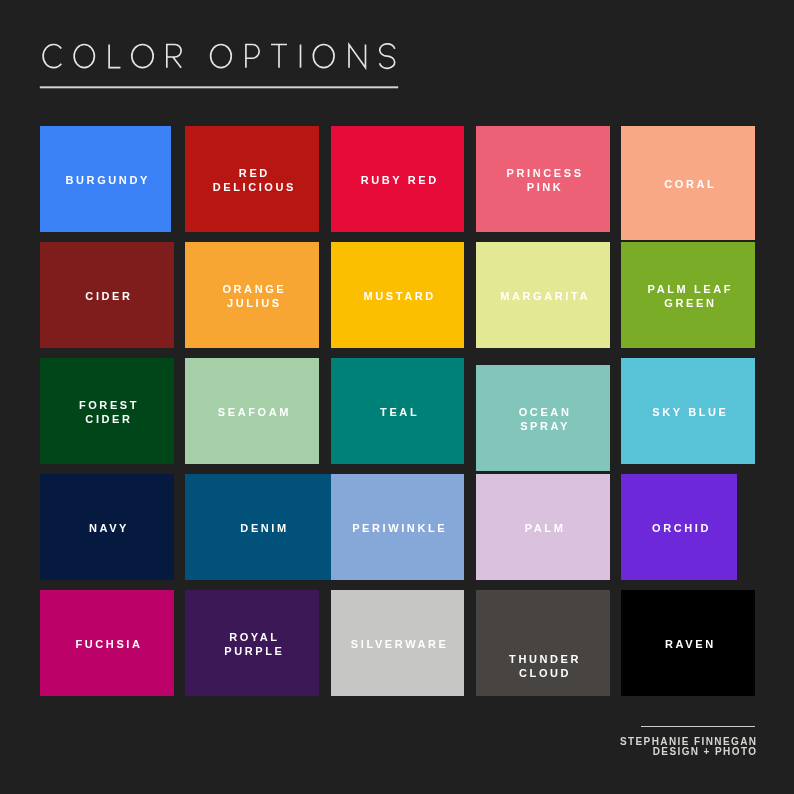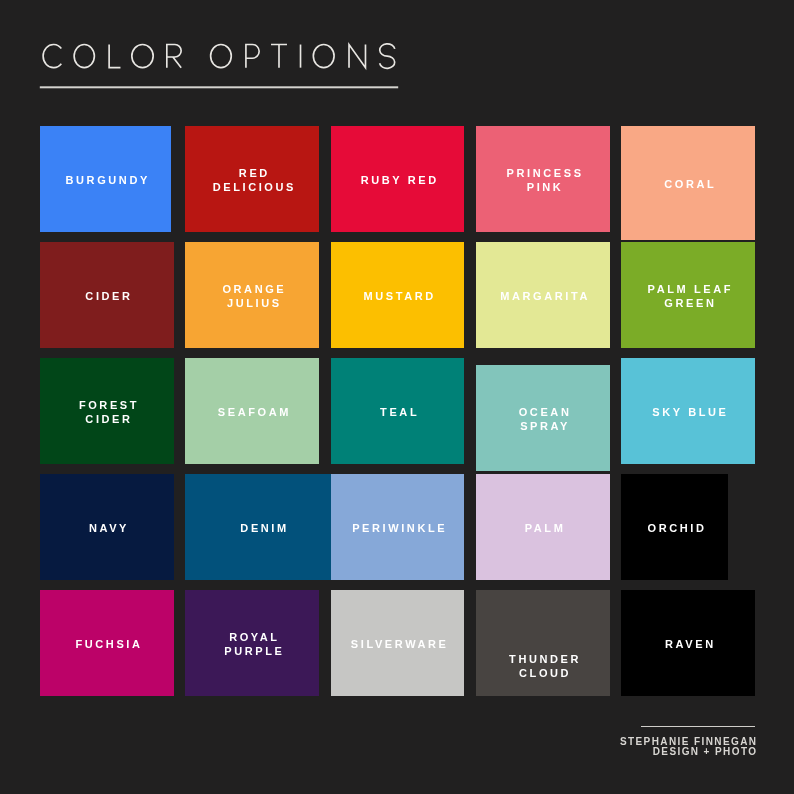--- a/index.html
+++ b/index.html
@@ -106,21 +106,21 @@
       </div>
       <div class="sw" style="background: rgb(2, 81, 123); left: 185.4px; top: 473.8px; width: 154px; height: 106.2px;">
         <div class="lab" style="color: rgb(255, 255, 255);">DENIM</div>
       </div>
       <div class="sw" style="background: rgb(134, 168, 216); left: 330.7px; top: 473.8px; width: 133.6px; height: 106.2px;">
         <div class="lab" style="color: rgb(255, 255, 255);">PERIWINKLE</div>
       </div>
       <div class="sw" style="background: rgb(218, 194, 223); left: 476.1px; top: 473.8px; width: 133.6px; height: 106.2px;">
         <div class="lab" style="color: rgb(255, 255, 255);">PALM</div>
       </div>
-      <div class="sw" style="background: #000000; left: 621.4px; top: 473.8px; width: 107px; height: 106.2px;">
+      <div class="sw" style="background: #6d28d9; left: 621.4px; top: 473.8px; width: 116px; height: 106.2px;">
         <div class="lab" style="color: rgb(255, 255, 255);">ORCHID</div>
       </div>
       <div class="sw" style="background: rgb(188, 2, 104); left: 40px; top: 589.8px; width: 133.6px; height: 106.2px;">
         <div class="lab" style="color: rgb(255, 255, 255);">FUCHSIA</div>
       </div>
       <div class="sw" style="background: rgb(60, 24, 87); left: 185.4px; top: 589.8px; width: 133.6px; height: 106.2px;">
         <div class="lab" style="color: rgb(255, 255, 255);">ROYAL
 PURPLE</div>
       </div>
       <div class="sw" style="background: rgb(198, 198, 196); left: 330.7px; top: 589.8px; width: 133.6px; height: 106.2px;">

